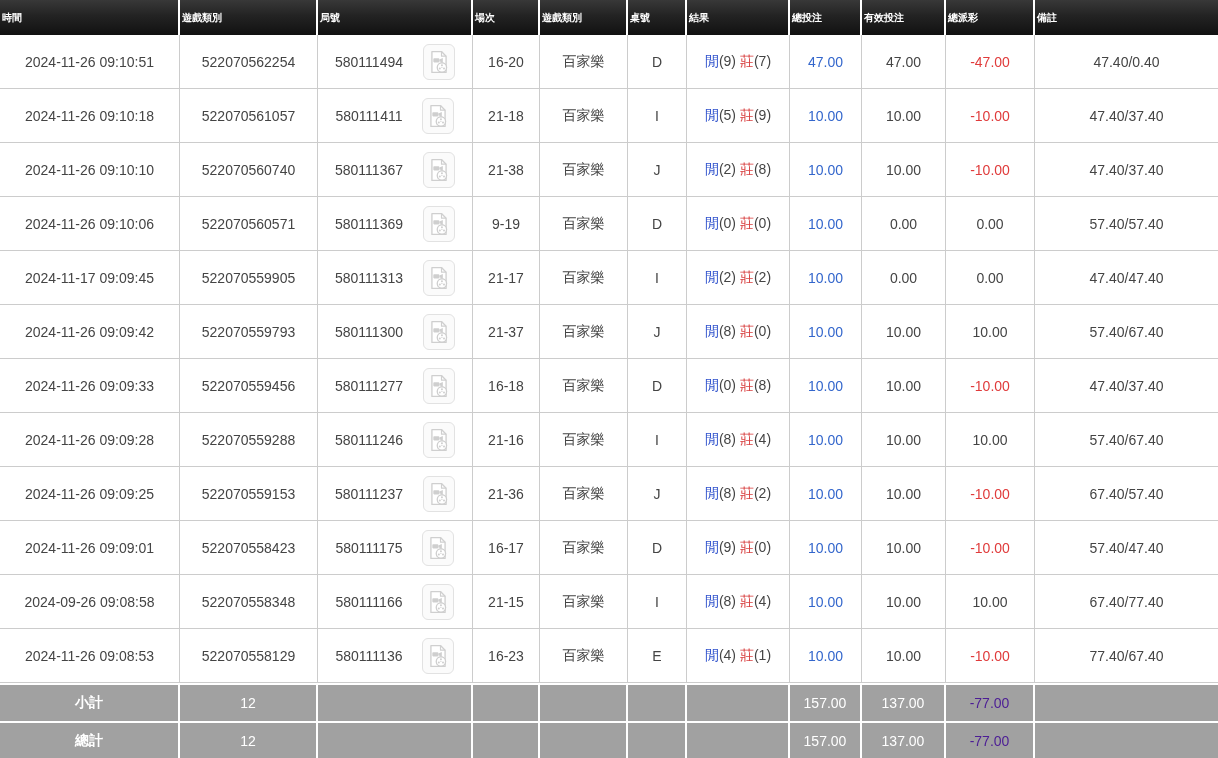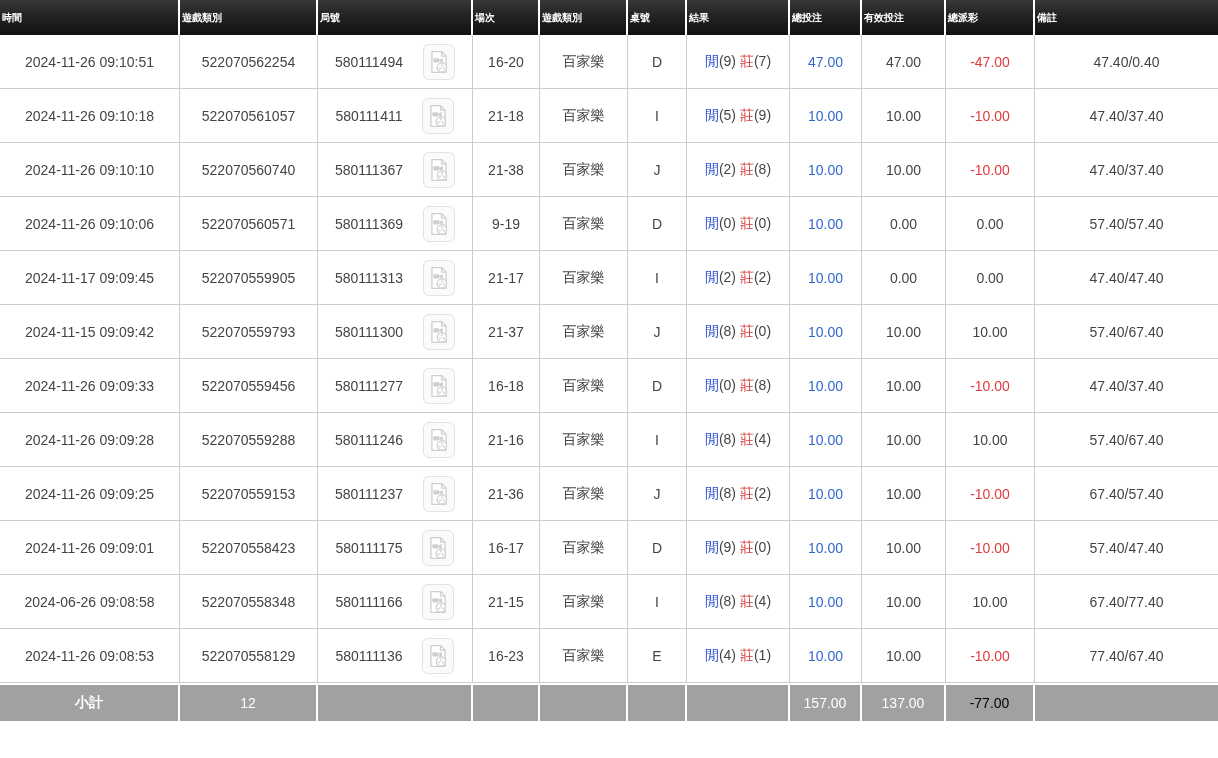--- a/index.html
+++ b/index.html
@@ -72,21 +72,21 @@
     height: 36px;
     text-align: center;
     vertical-align: middle;
     border-right: 2px solid #ffffff;
     border-top: 2px solid #ffffff;
     padding: 0 4px;
     white-space: nowrap;
   }
   tfoot td:last-child { border-right: none; }
   tfoot .foot-label { font-weight: bold; }
-  tfoot .txt-red { color: #000000; }
+  tfoot .txt-red { color: #4c1d95; }
 </style>
 </head>
 <body>
 
 <table class="records-table">
   <colgroup>
     <col style="width:180px">
       <col style="width:138px">
       <col style="width:155px">
     <col style="width:67px">
@@ -278,21 +278,21 @@
       <span class="result-player">閒</span><span>(2)</span>
       <span class="result-banker">莊</span><span>(2)</span>
     </td>
     <td class="txt-blue">10.00</td>
     <td>0.00</td>
     <td>0.00</td>
     <td>47.40/47.40</td>
   </tr>
 
   <tr class="data-row">
-    <td>2024-11-15 09:09:42</td>
+    <td>2024-11-26 09:09:42</td>
     <td>522070559793</td>
     <td>
       <span class="round-cell-inner">
         <span>580111300</span>
         <button class="video-btn">
           <svg width="20" height="24" viewBox="0 0 24 28" aria-hidden="true">
             <path d="M3.5 1.5 h11.5 l5.5 5.5 v19.5 h-17 z" fill="#ffffff" stroke="#cfcfcf" stroke-width="1.6" stroke-linejoin="round"></path>
             <path d="M15 1.5 v5.5 h5.5" fill="none" stroke="#cfcfcf" stroke-width="1.4" stroke-linejoin="round"></path>
             <rect x="5.2" y="9.5" width="7.2" height="5" rx="1" fill="#cfcfcf"></rect>
             <path d="M12.4 11 l4.2 -1.8 v5.6 l-4.2 -1.8 z" fill="#cfcfcf"></path>
@@ -448,21 +448,21 @@
       <span class="result-player">閒</span><span>(9)</span>
       <span class="result-banker">莊</span><span>(0)</span>
     </td>
     <td class="txt-blue">10.00</td>
     <td>10.00</td>
     <td class="txt-red">-10.00</td>
     <td>57.40/47.40</td>
   </tr>
 
   <tr class="data-row">
-    <td>2024-06-26 09:08:58</td>
+    <td>2024-09-26 09:08:58</td>
     <td>522070558348</td>
     <td>
       <span class="round-cell-inner">
         <span>580111166</span>
         <button class="video-btn">
           <svg width="20" height="24" viewBox="0 0 24 28" aria-hidden="true">
             <path d="M3.5 1.5 h11.5 l5.5 5.5 v19.5 h-17 z" fill="#ffffff" stroke="#cfcfcf" stroke-width="1.6" stroke-linejoin="round"></path>
             <path d="M15 1.5 v5.5 h5.5" fill="none" stroke="#cfcfcf" stroke-width="1.4" stroke-linejoin="round"></path>
             <rect x="5.2" y="9.5" width="7.2" height="5" rx="1" fill="#cfcfcf"></rect>
             <path d="M12.4 11 l4.2 -1.8 v5.6 l-4.2 -1.8 z" fill="#cfcfcf"></path>
@@ -529,14 +529,27 @@
       <td></td>
       <td></td>
       <td></td>
       <td></td>
       <td></td>
       <td>157.00</td>
       <td>137.00</td>
       <td class="txt-red">-77.00</td>
       <td></td>
     </tr>
+    <tr>
+      <td class="foot-label">總計</td>
+      <td>12</td>
+      <td></td>
+      <td></td>
+      <td></td>
+      <td></td>
+      <td></td>
+      <td>157.00</td>
+      <td>137.00</td>
+      <td class="txt-red">-77.00</td>
+      <td></td>
+    </tr>
   </tfoot>
 </table>
 
 </body></html>

